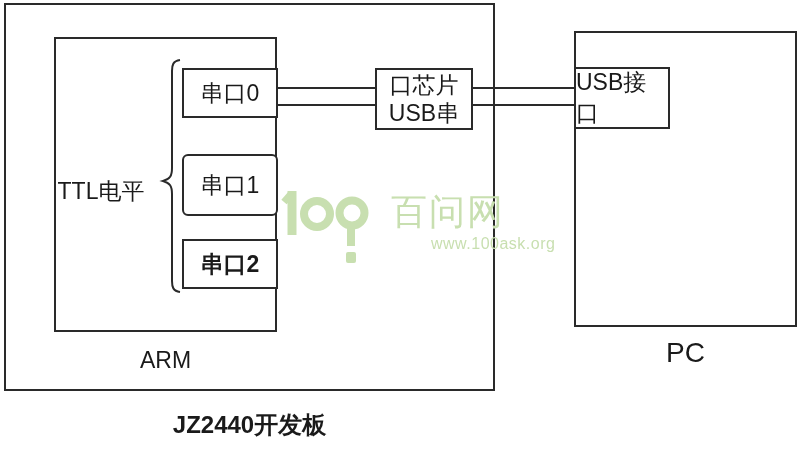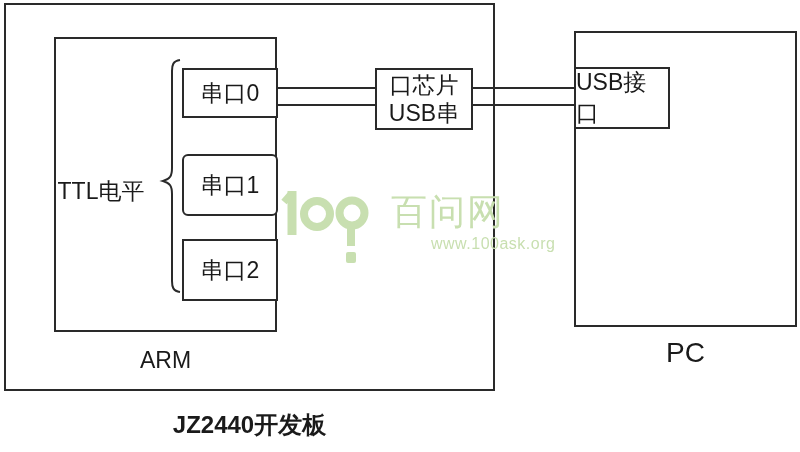--- a/index.html
+++ b/index.html
@@ -84,21 +84,21 @@
   <div class="box" style="left:54px;top:37px;width:223px;height:295px;z-index:2;"></div>
 
   <svg class="brace-svg" width="30" height="240" viewBox="0 0 30 240">
     <path d="M24,4 C17,5 16,9 16,15 L16,112 C16,120 14,123 7,125 C14,127 16,130 16,138 L16,225 C16,231 17,235 24,236" fill="none" stroke="var(--line)" stroke-width="2"></path>
   </svg>
 
   <div class="label center" style="left:45px;top:166px;width:112px;margin-top:10px;">TTL电平</div>
 
   <div class="cellbox" style="left:182px;top:68px;width:96px;height:50px;">串口0</div>
   <div class="cellbox" style="left:182px;top:154px;width:96px;height:62px;border-radius:6px;">串口1</div>
-  <div class="cellbox" style="left:182px;top:239px;width:96px;height:62px;">串口2</div>
+  <div class="cellbox" style="left:182px;top:239px;width:96px;height:50px;font-weight:bold;">串口2</div>
 
   <div class="hline" style="left:278px;top:87px;width:97px;"></div>
   <div class="hline" style="left:278px;top:104px;width:97px;"></div>
 
   <div class="cellbox" style="left:375px;top:68px;width:98px;height:62px;">
     <div class="usb-chip-text">
       <div>口芯片</div>
       <div>USB串</div>
     </div>
   </div>

